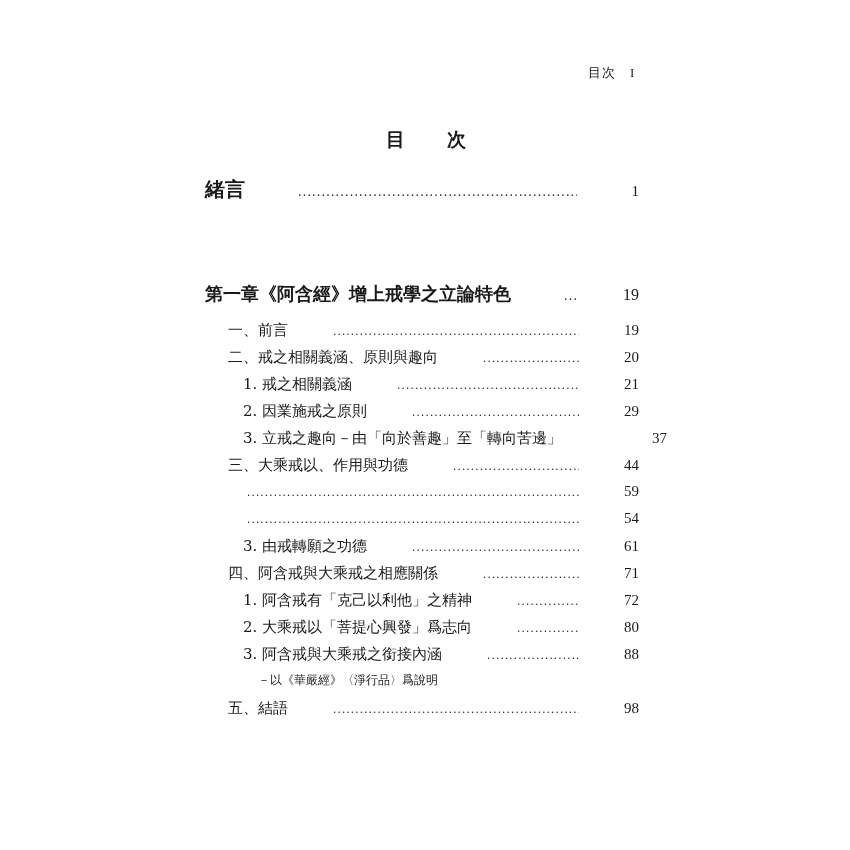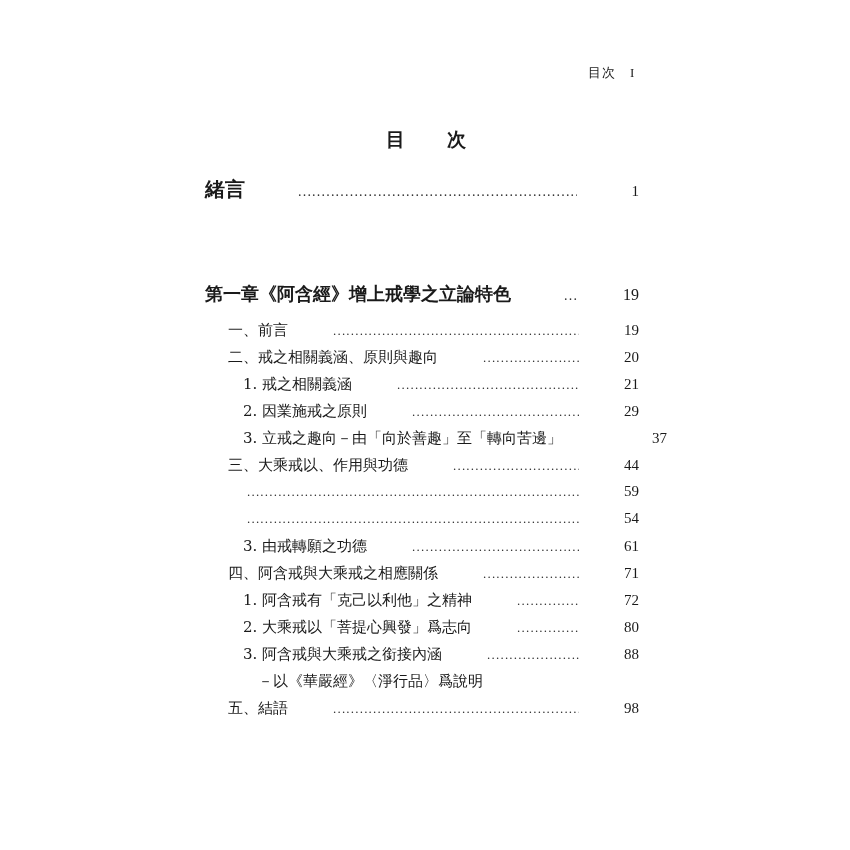--- a/index.html
+++ b/index.html
@@ -18,21 +18,21 @@
   .intro { top:176px; left:205px; width:434px; font-size:20px; font-weight:bold; }
   .intro .leader { margin:0 14px 0 12px; font-size:14px; font-weight:normal; }
   .intro .page { font-size:15px; font-weight:normal; }
   .chapter { top:282px; left:205px; width:434px; font-size:18px; font-weight:bold;text-align:right; }
   .chapter .leader { margin-left:12px; font-size:14px; font-weight:normal; }
   .chapter .page { font-size:16px; font-weight:normal; }
   .sec { left:228px; width:411px; font-size:15px; }
   .sub { left:243px; width:396px; font-size:15px; }
   .sec .page, .sub .page { font-size:15px; }
   .sec .leader, .sub .leader { font-size:13px; }
-  .cont { position:absolute; left:258px; font-size:15px; white-space:nowrap; }
+  .cont { position:absolute; left:258px; font-size:12px; white-space:nowrap; }
 </style>
 </head>
 <body>
 
 <div class="running-head">
   <span>目次</span><span class="pn">I</span>
 </div>
 
 <div class="toc-title">
   <span>目</span><span class="gap"></span><span>次</span>

